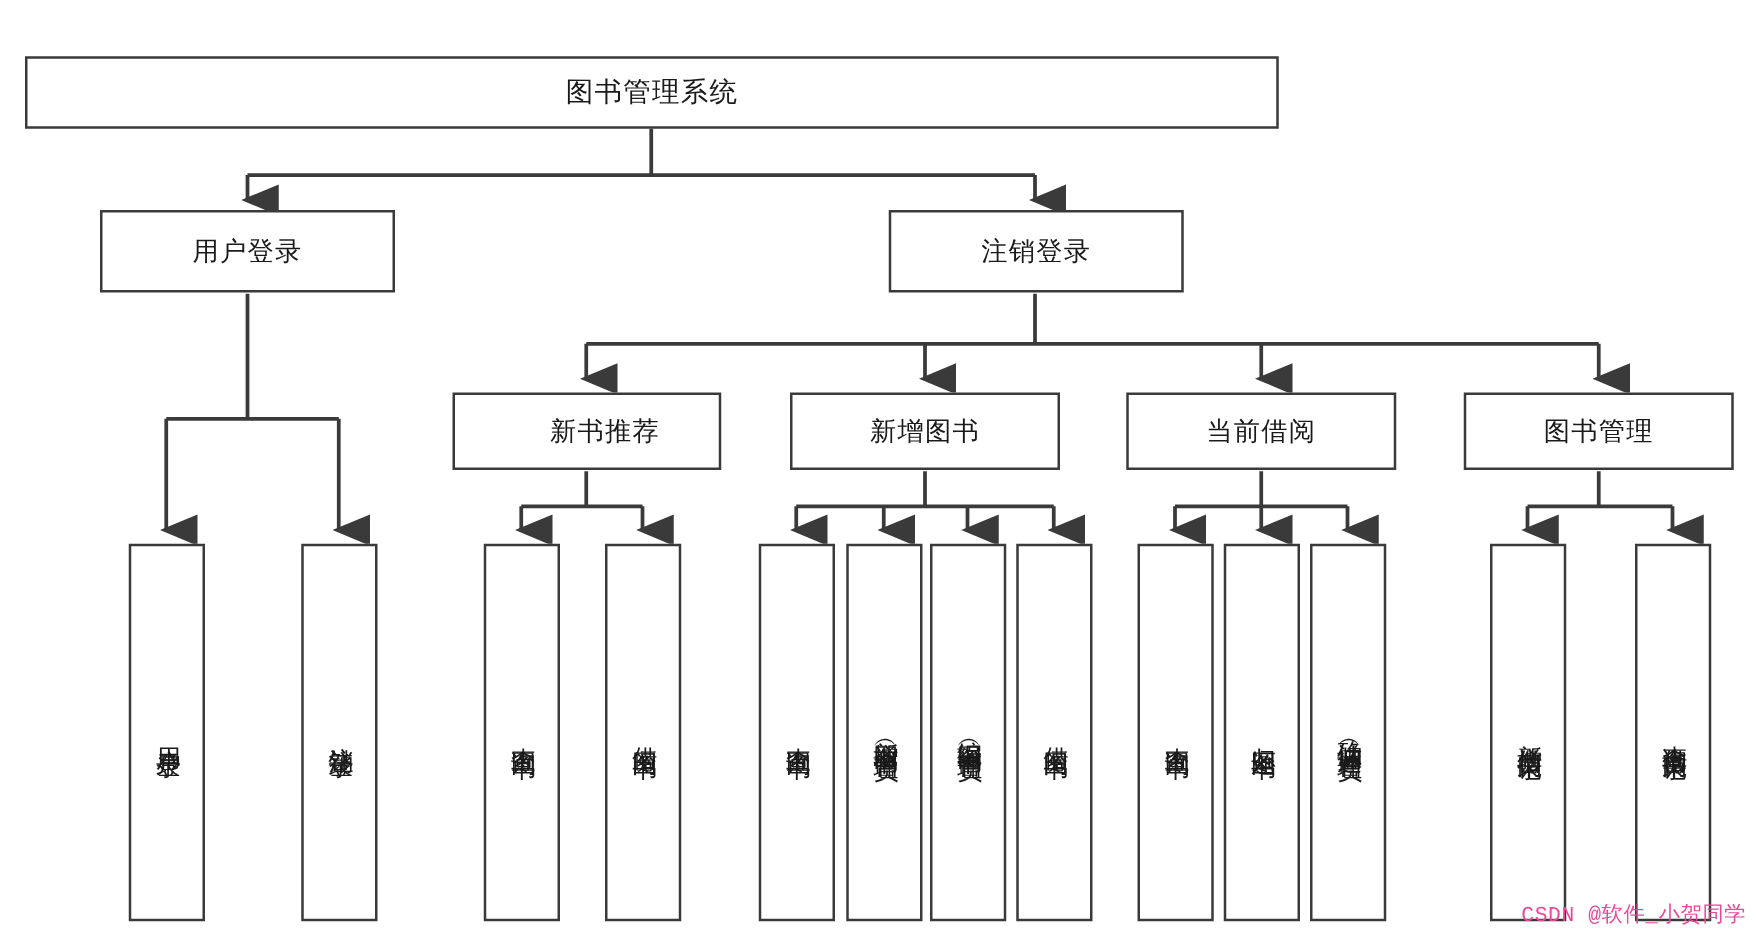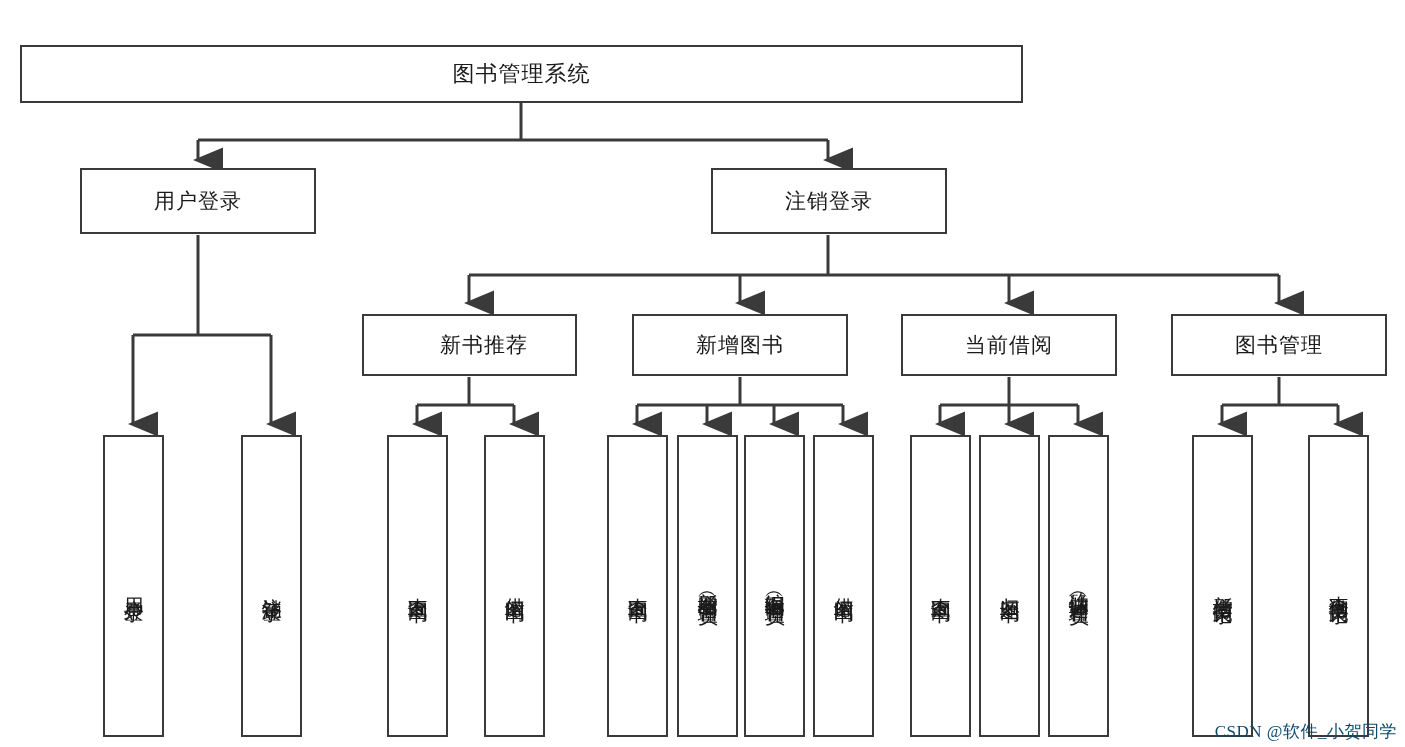--- a/index.html
+++ b/index.html
@@ -48,25 +48,25 @@
     writing-mode:vertical-rl;
     text-orientation:upright;
     display:block;
     max-height:100%;
   }
   #watermark{
     position:absolute;
     right:8px;
     bottom:4px;
     font-size:17px;
-    color:#0c4a6e;
+    color:#ec4899;
     letter-spacing:0.5px;
     white-space:nowrap;
     z-index:5;
-    font-family:Liberation Serif, serif;
+    font-family:Liberation Mono, monospace;
   }
 </style>
 </head>
 <body>
 
 <div id="diagram-root">
 
   <svg id="edges" viewBox="0 0 1405 747" width="1405" height="747">
     <defs>
       <marker id="arrow" viewBox="0 0 12 12" refX="6" refY="10" markerWidth="10" markerHeight="10" orient="auto-start-reverse">

